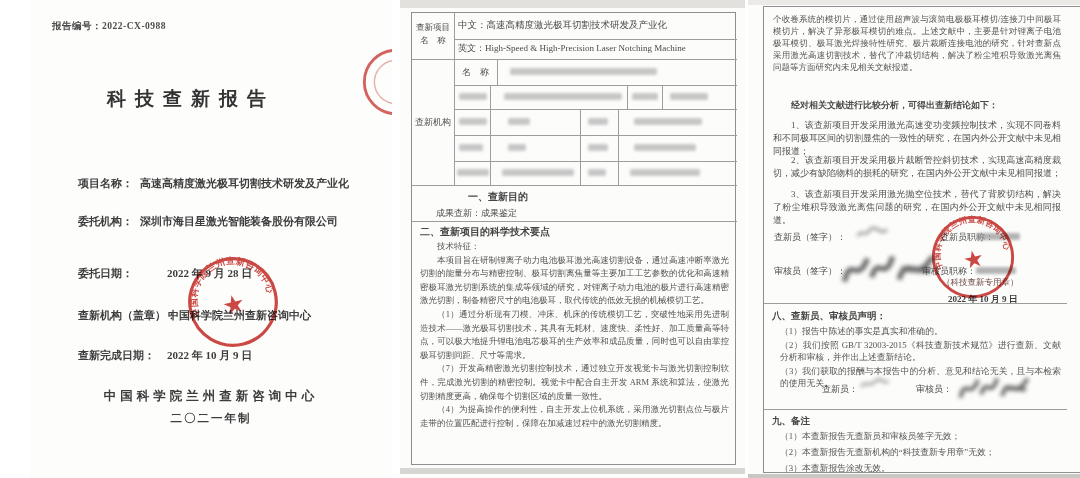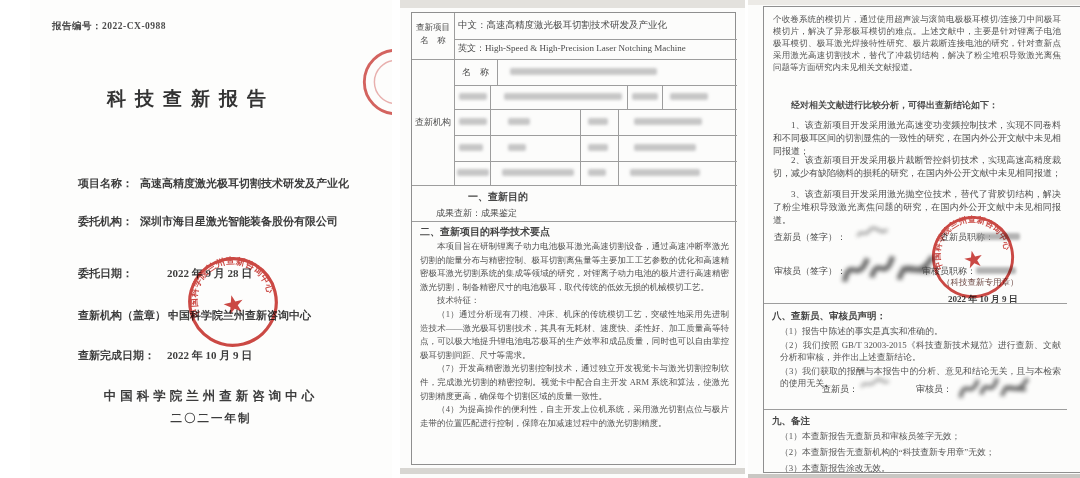--- a/index.html
+++ b/index.html
@@ -156,22 +156,22 @@
       <div class="blur-bar" style="left:222px; top:131px; width:62px;"></div>
       <div class="blur-bar" style="left:45px; top:156px; width:32px;"></div>
       <div class="blur-bar" style="left:90px; top:156px; width:72px;"></div>
       <div class="blur-bar" style="left:176px; top:156px; width:18px;"></div>
       <div class="blur-bar" style="left:218px; top:156px; width:70px;"></div>
 
       <div class="sec-title" style="left:20px; top:177px;margin-left:36px;">一、查新目的</div>
       <div class="txt" style="left:24px; top:194px; font-size:9px;">成果查新：成果鉴定</div>
       <div class="sec-title" style="left:8px; top:212px;">二、查新项目的科学技术要点</div>
       <div class="paras">
+        <p>技术特征：</p>
         <p>本项目旨在研制锂离子动力电池极耳激光高速切割设备，通过高速冲断率激光切割的能量分布与精密控制、极耳切割离焦量等主要加工工艺参数的优化和高速精密极耳激光切割系统的集成等领域的研究，对锂离子动力电池的极片进行高速精密激光切割，制备精密尺寸的电池极耳，取代传统的低效无损的机械模切工艺。</p>
-        <p>技术特征：</p>
         <p>（1）通过分析现有刀模、冲床、机床的传统模切工艺，突破性地采用先进制造技术——激光极耳切割技术，其具有无耗材、速度快、柔性好、加工质量高等特点，可以极大地提升锂电池电芯极耳的生产效率和成品质量，同时也可以自由掌控极耳切割间距、尺寸等需求。</p>
         <p>（7）开发高精密激光切割控制技术，通过独立开发视觉卡与激光切割控制软件，完成激光切割的精密控制。视觉卡中配合自主开发 ARM 系统和算法，使激光切割精度更高，确保每个切割区域的质量一致性。</p>
         <p>（4）为提高操作的便利性，自主开发上位机系统，采用激光切割点位与极片走带的位置匹配进行控制，保障在加减速过程中的激光切割精度。</p>
       </div>
     </div>
   </div>
 
   <div class="page p3">
     <div class="band band-top"></div>
     <div class="band band-bot"></div>

